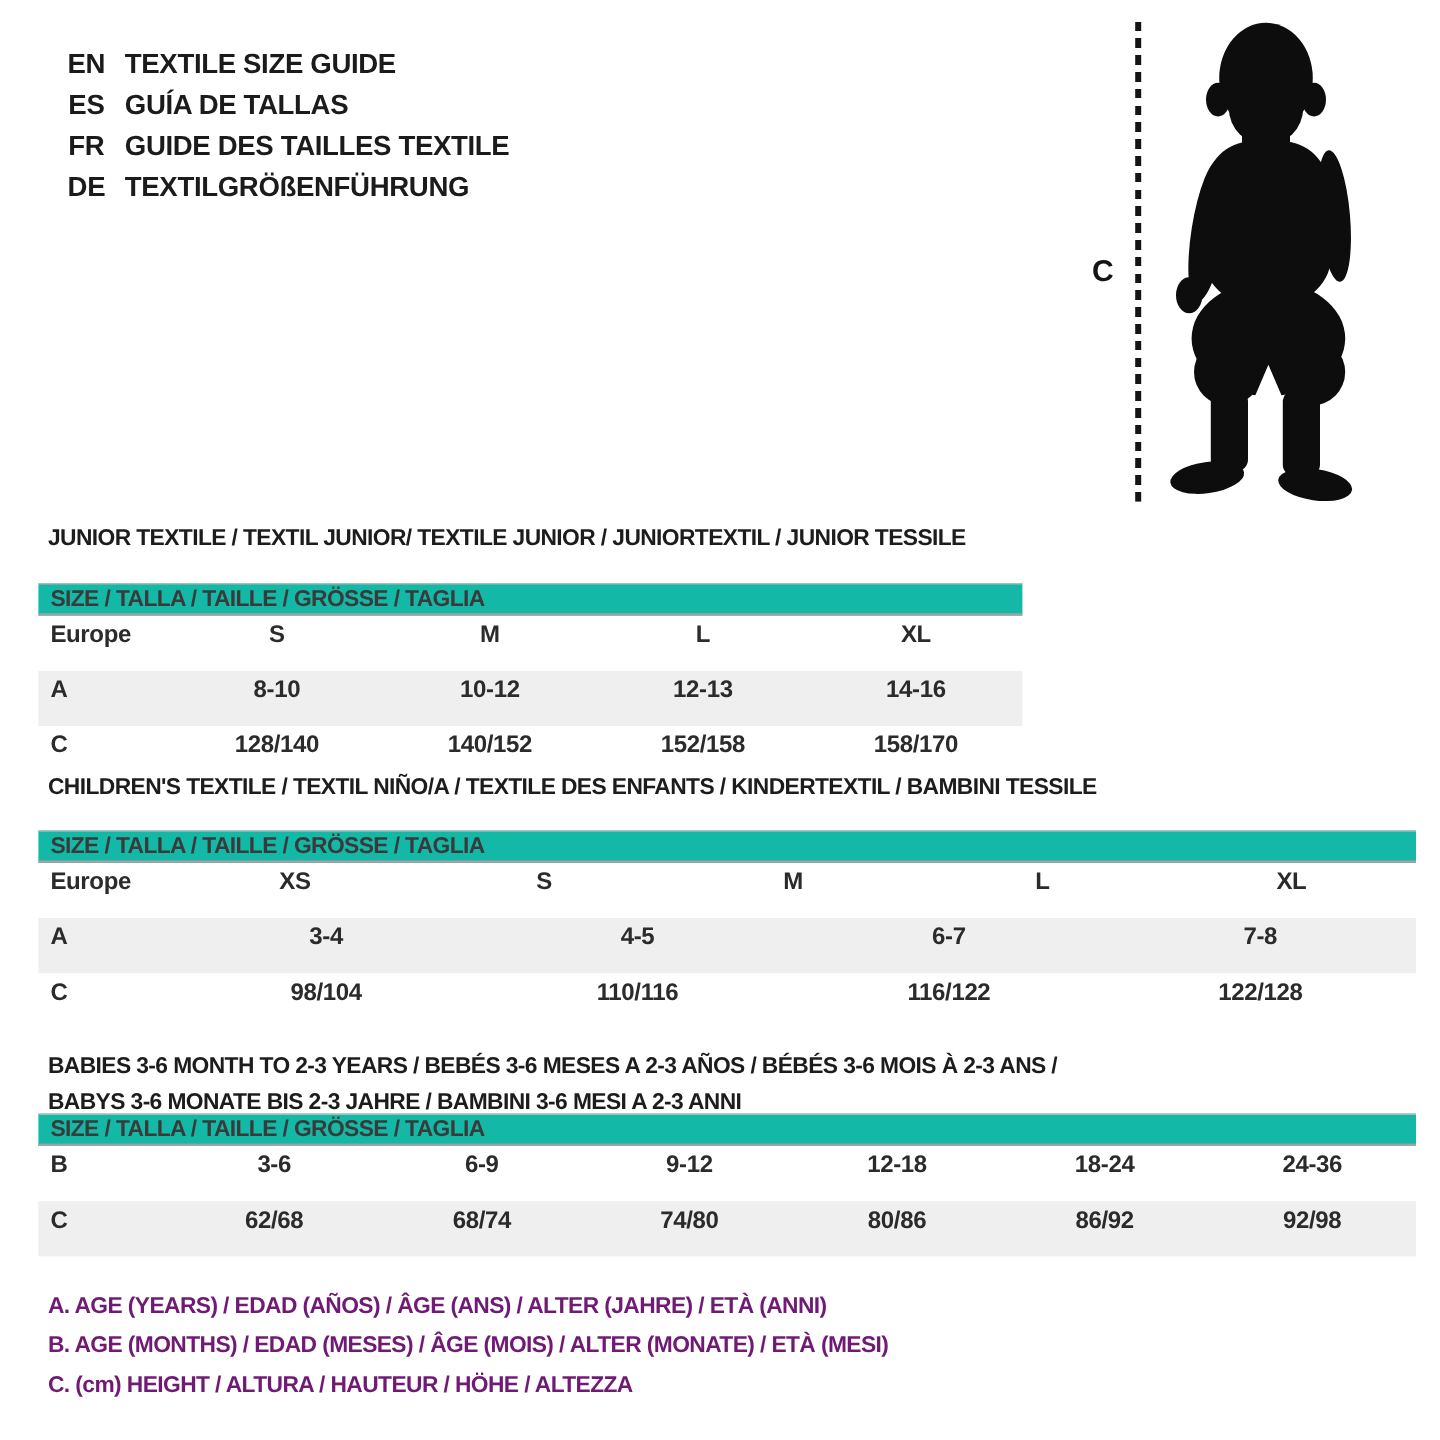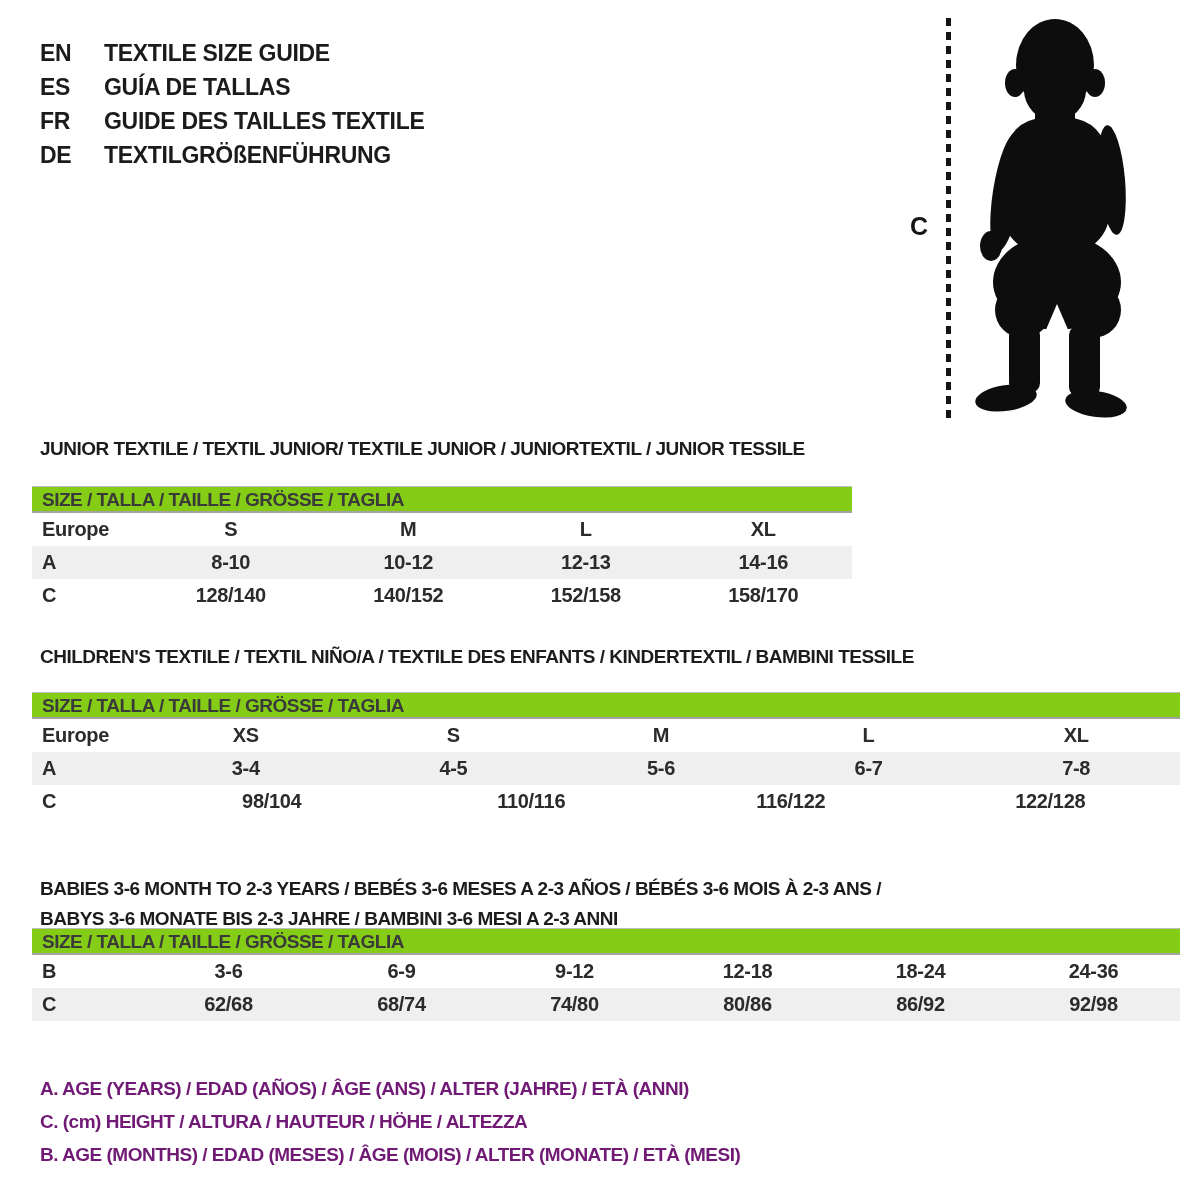--- a/index.html
+++ b/index.html
@@ -7,21 +7,21 @@
     width:1200px;height:1200px;position:relative;overflow:hidden;
     background:#ffffff;color:#222;
     font-family:"Liberation Sans", sans-serif;
     font-weight:bold;letter-spacing:-0.3px;
   }
   .abs{position:absolute;}
 
   
   .lang-block{left:40px;top:36px;}
   .lang-row{display:flex;font-size:23px;line-height:34px;color:#1b1b1b;}
-  .lang-code{width:64px;flex:0 0 64px;}
+  .lang-code{width:64px;flex:0 0 64px;text-align:center;}
   .lang-title{white-space:nowrap;text-align:center;}
 
   
   .fig-line{
     left:946px;top:18px;width:5px;height:400px;
     background:repeating-linear-gradient(to bottom,#141414 0 8px,transparent 8px 14px);
   }
   .fig-label{left:910px;top:212px;font-size:25px;color:#141414;}
   .baby-svg{left:963px;top:10px;}
 
@@ -31,24 +31,24 @@
   #children-title{left:40px;top:642px;}
   #babies-title{left:40px;top:874px;}
 
   
   .size-table{left:32px;}
   #junior-table{top:486px;width:820px;}
   #children-table{top:692px;width:1148px;}
   #babies-table{top:928px;width:1148px;}
   .thead{
     height:27px;line-height:26px;box-sizing:border-box;
-    background:#84cc16;border-top:1px solid #bdbdbd;border-bottom:2px solid #a2a2a2;
+    background:#14b8a6;border-top:1px solid #bdbdbd;border-bottom:2px solid #a2a2a2;
     padding-left:10px;font-size:19px;color:#3a3a3a;letter-spacing:-0.5px;
   }
-  .trow{display:flex;height:33px;line-height:33px;font-size:20px;color:#2b2b2b;}
+  .trow{display:flex;height:46px;line-height:33px;font-size:20px;color:#2b2b2b;}
   .trow.shade{background:#efefef;}
   .cell-label{width:110px;flex:0 0 110px;padding-left:10px;box-sizing:border-box;text-align:left;}
   .cell{flex:1;text-align:center;}
 
   
   .footnotes{left:40px;top:1072px;font-size:19px;line-height:33px;color:#701a75;letter-spacing:-0.5px;}
 </style>
 </head>
 <body>
 
@@ -145,21 +145,20 @@
       <span class="cell">XS</span>
       <span class="cell">S</span>
       <span class="cell">M</span>
       <span class="cell">L</span>
       <span class="cell">XL</span>
     </div>
     <div class="trow shade">
       <span class="cell-label">A</span>
       <span class="cell">3-4</span>
       <span class="cell">4-5</span>
-      <span class="cell">5-6</span>
       <span class="cell">6-7</span>
       <span class="cell">7-8</span>
     </div>
     <div class="trow">
       <span class="cell-label">C</span>
       <span class="cell">98/104</span>
       <span class="cell">110/116</span>
       <span class="cell">116/122</span>
       <span class="cell">122/128</span>
     </div>
@@ -186,15 +185,15 @@
       <span class="cell">68/74</span>
       <span class="cell">74/80</span>
       <span class="cell">80/86</span>
       <span class="cell">86/92</span>
       <span class="cell">92/98</span>
     </div>
   </div>
 
 <div class="abs footnotes">
   <div>A. AGE (YEARS) / EDAD (AÑOS) / ÂGE (ANS) / ALTER (JAHRE) / ETÀ (ANNI)</div>
+  <div>B. AGE (MONTHS) / EDAD (MESES) / ÂGE (MOIS) / ALTER (MONATE) / ETÀ (MESI)</div>
   <div>C. (cm) HEIGHT / ALTURA / HAUTEUR / HÖHE / ALTEZZA</div>
-  <div>B. AGE (MONTHS) / EDAD (MESES) / ÂGE (MOIS) / ALTER (MONATE) / ETÀ (MESI)</div>
 </div>
 
 </body></html>

